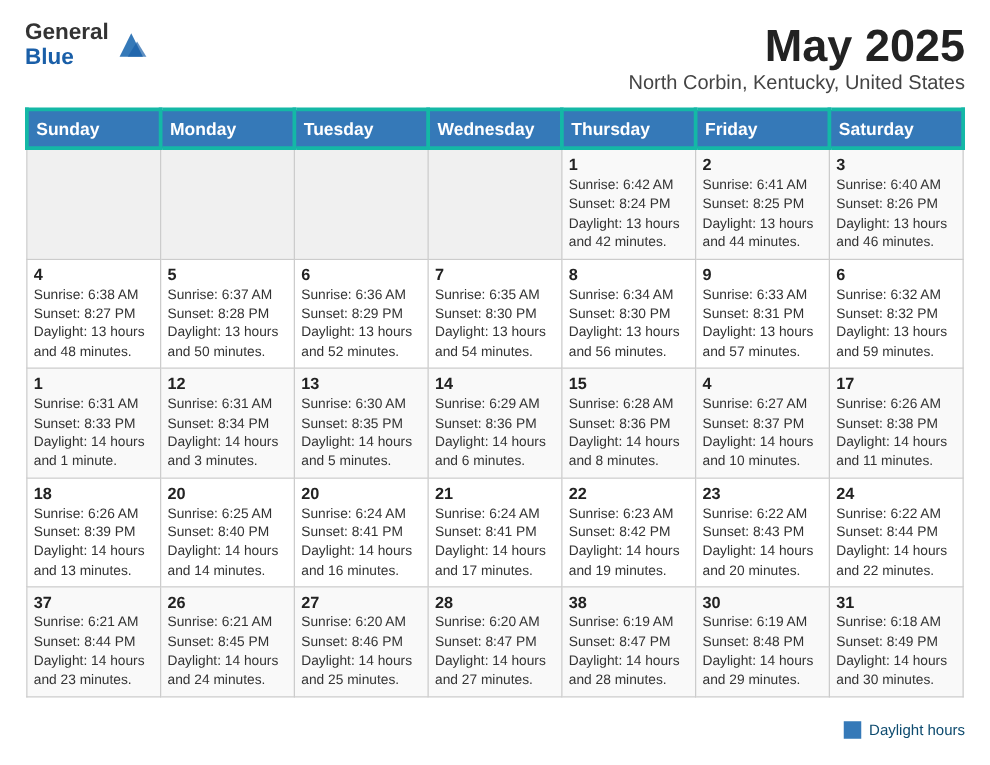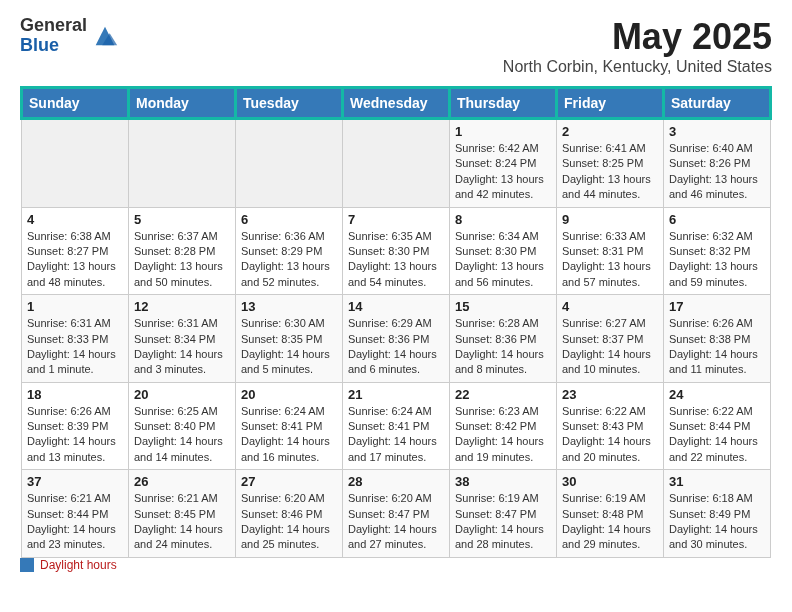--- a/index.html
+++ b/index.html
@@ -81,26 +81,27 @@
       margin-bottom: 2px;
     }
     .day-info {
       color: #333;
       line-height: 1.4;
     }
     .empty-cell {
       background: #f0f0f0 !important;
     }
     .legend {
-      margin-top: 0;
+      margin-top: 19px;
       font-size: 12px;
-      color: #b91c1c;
+      color: #0c4a6e;
       display: flex;
       align-items: center;
       gap: 6px;
+      justify-content: flex-end;
     }
     .legend-box {
       width: 14px;
       height: 14px;
       background: #3579b8;
       display: inline-block;
     }
   </style>
 </head>
 <body>

